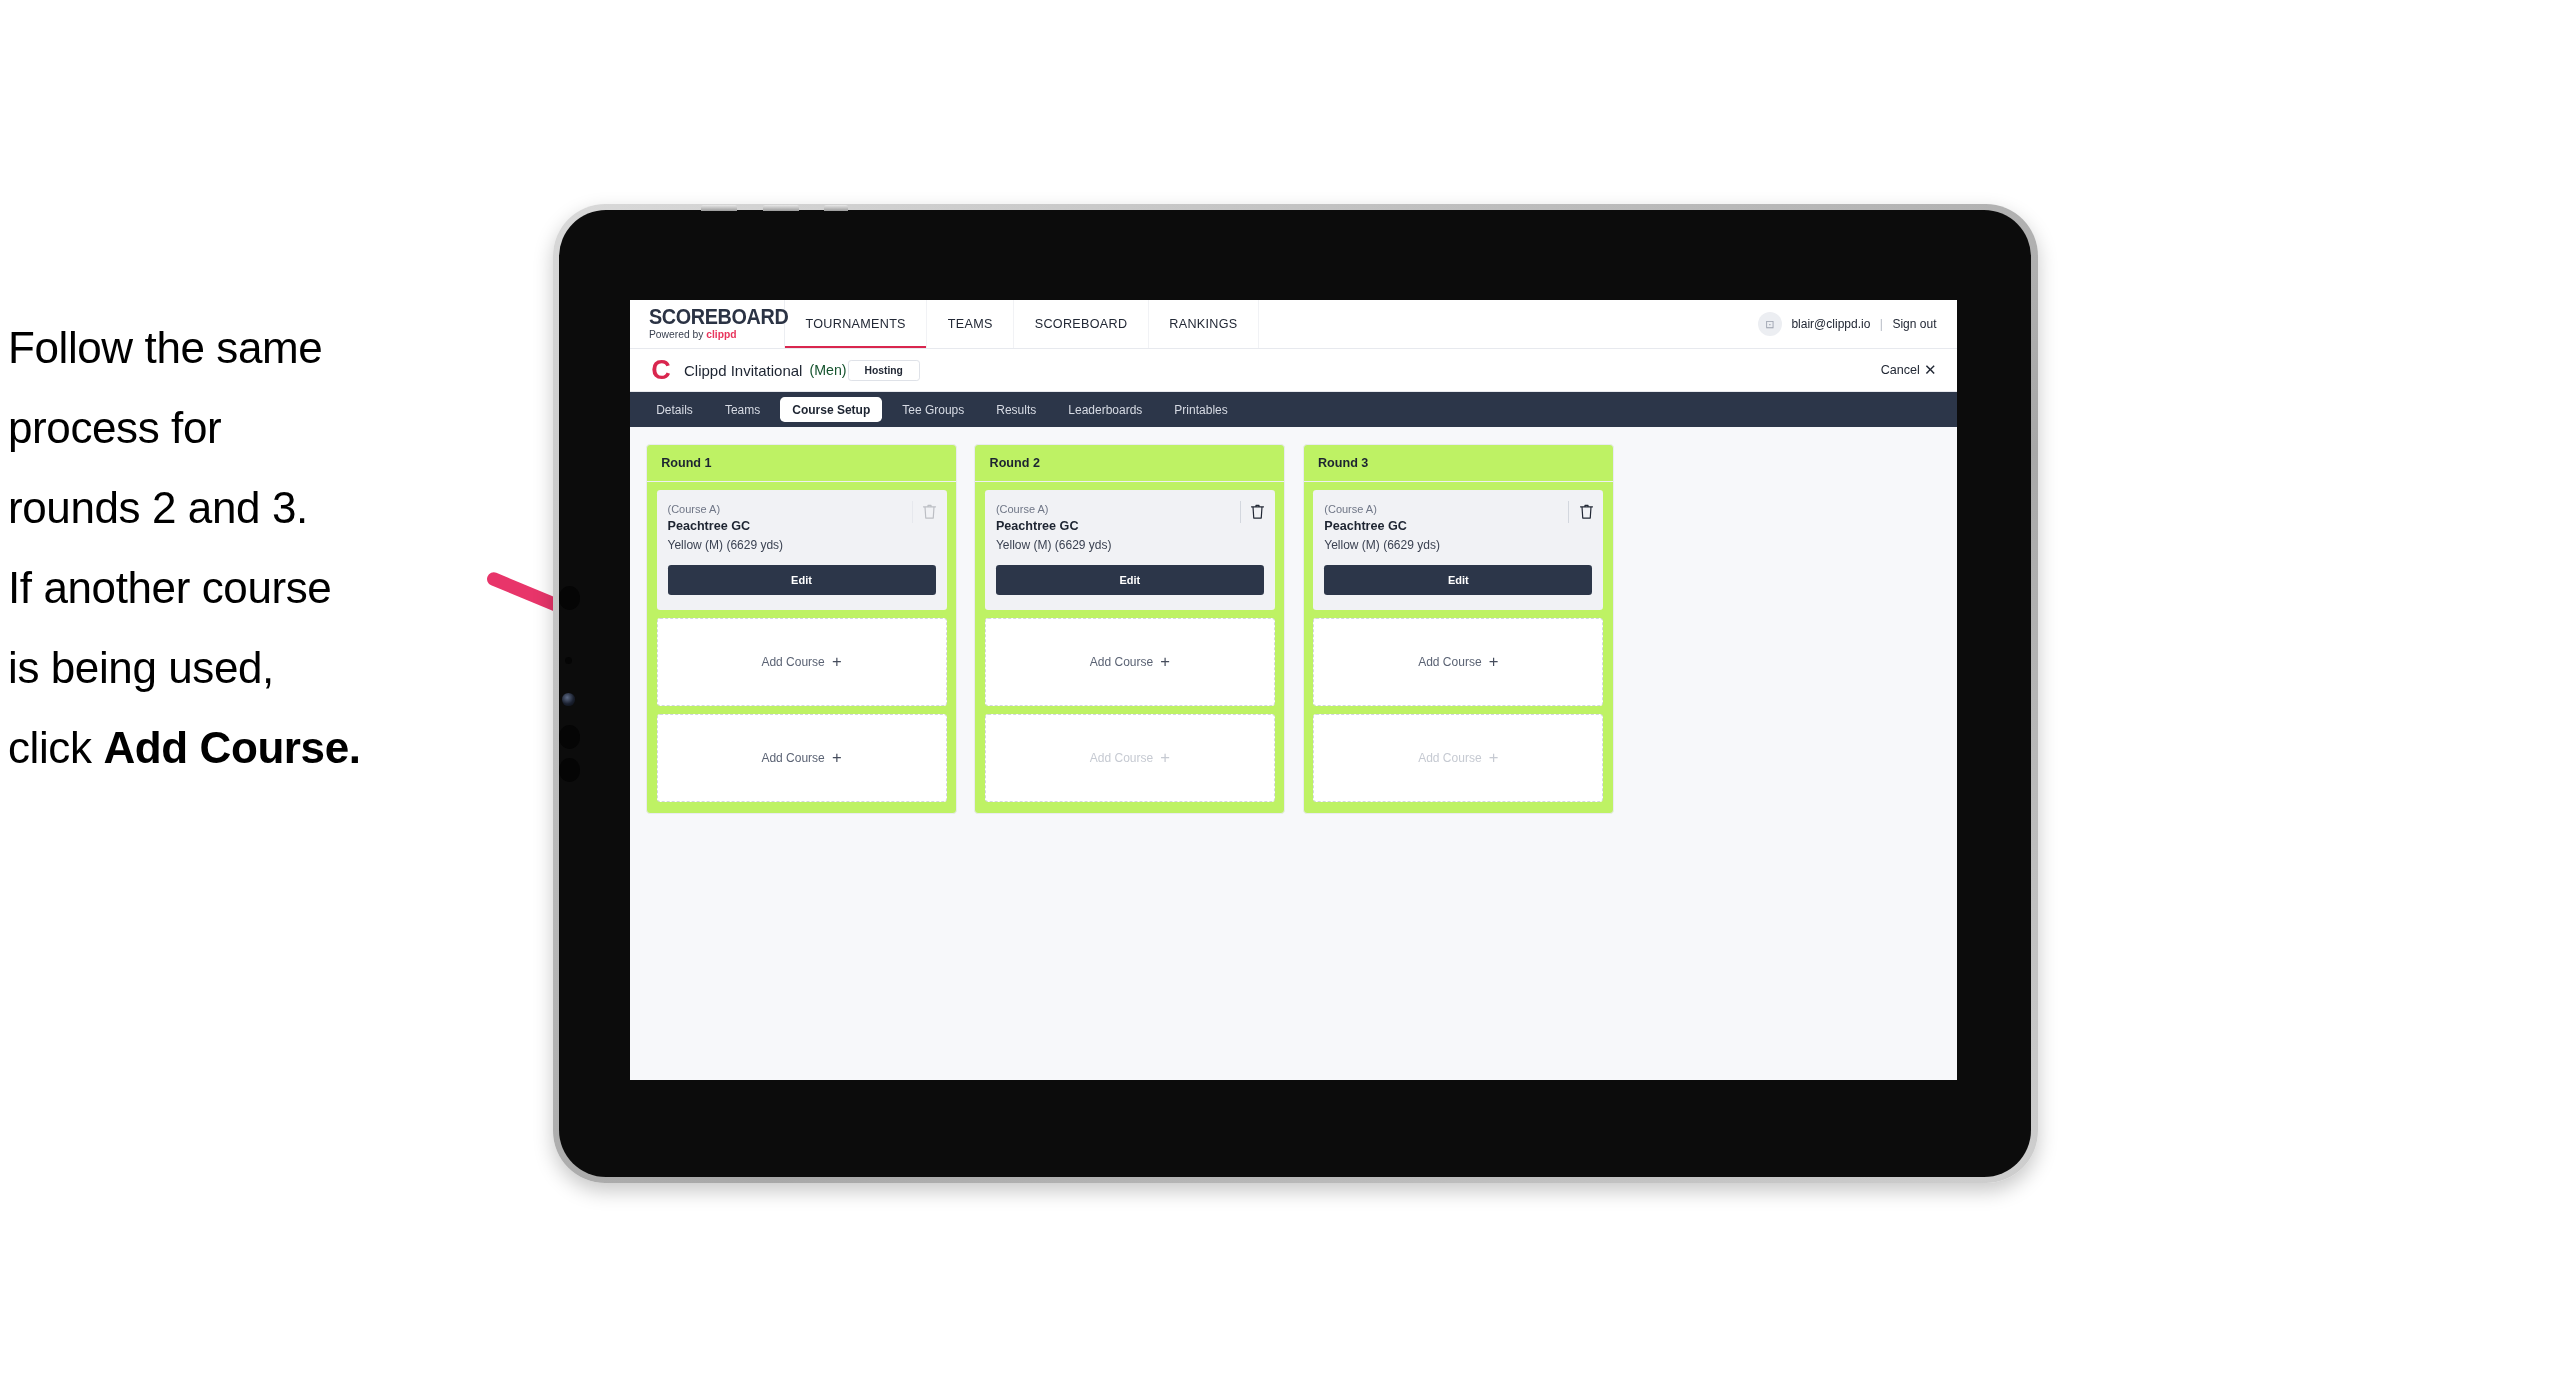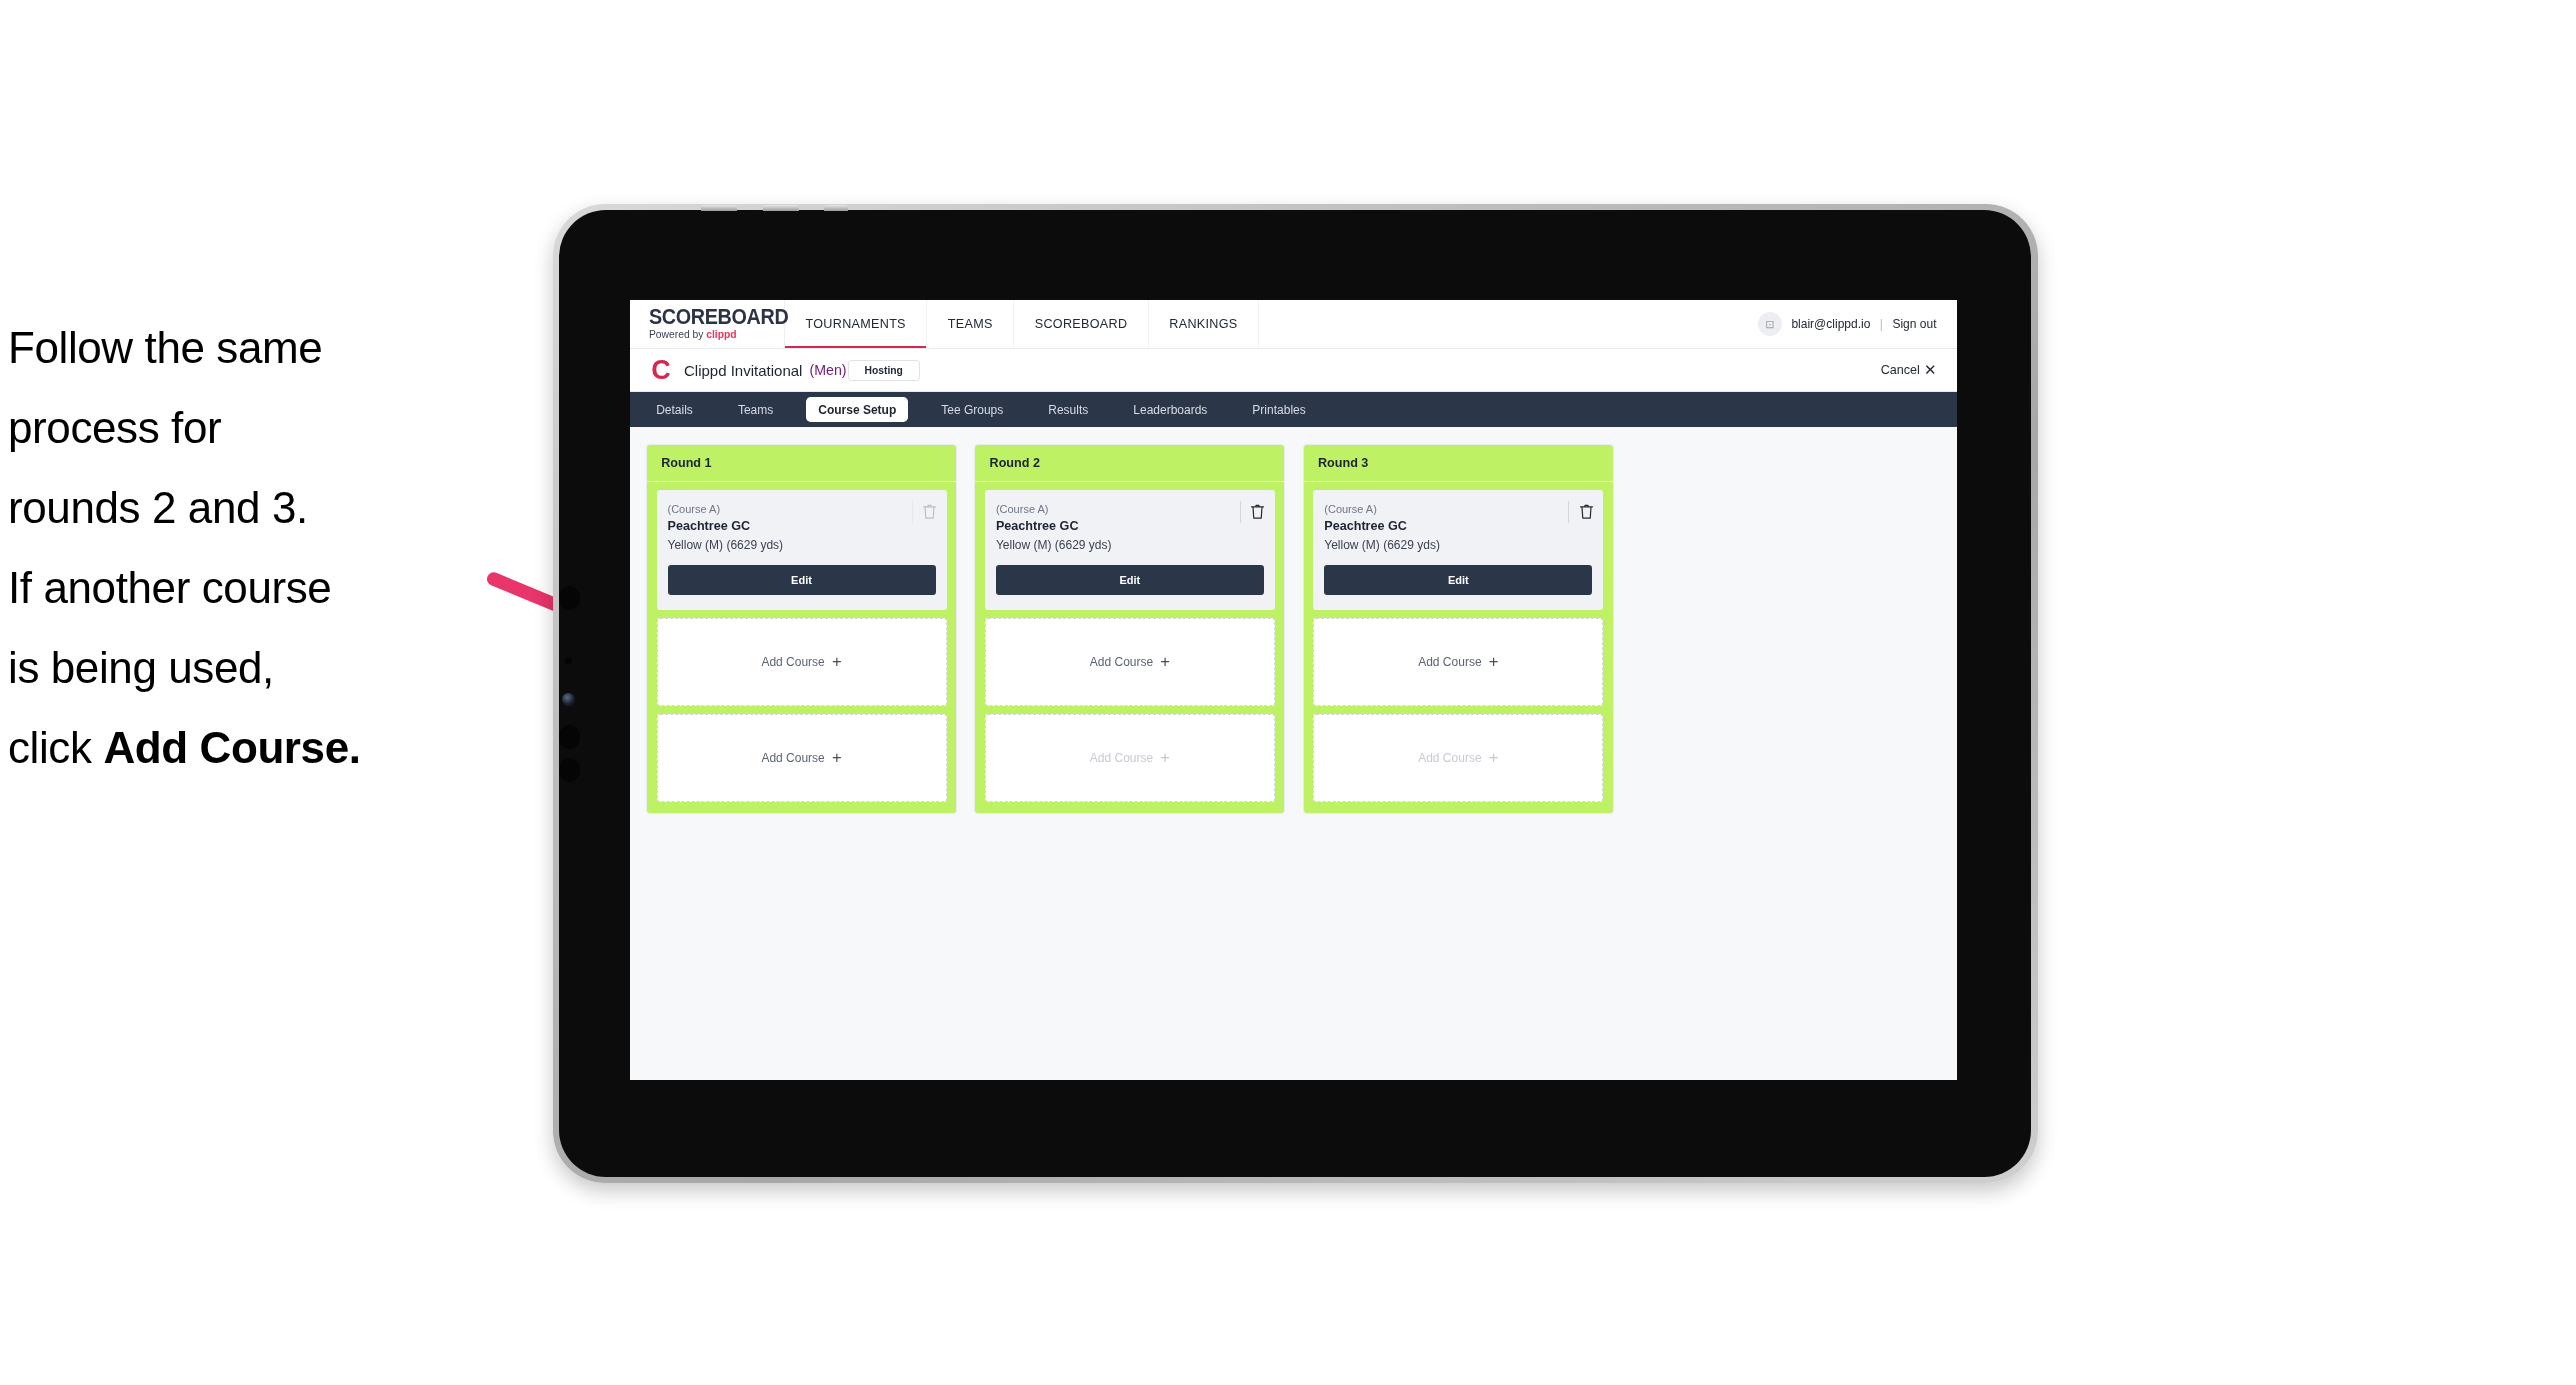--- a/index.html
+++ b/index.html
@@ -145,21 +145,21 @@
   }
   .c-logo {
     width: 24px; height: 24px;
     margin-right: 11px;
     display: flex; align-items: center; justify-content: center;
     font-size: 27px; font-weight: bold; color: #d9264e;
     font-family: "Liberation Sans", sans-serif;
     line-height: 24px;
   }
   .tname { font-size: 15px; color: #1d2431; }
-  .tgender { font-size: 14.2px; color: #701a75; margin-left: 7.1px; }
+  .tgender { font-size: 14.2px; color: #14532d; margin-left: 7.1px; }
   .hosting {
     margin-left: 1px;
     border: 0.8px solid #dfe2e8;
     border-radius: 3.2px;
     padding: 4px 16px;
     font-size: 10.3px; font-weight: bold;
     color: #222835;
     background: #fff;
     cursor: pointer;
   }
@@ -170,21 +170,21 @@
     cursor: pointer;
   }
   .cancel .x { font-size: 15px; }
 
   
   .subtabs {
     height: 35px;
     background: #2c3649;
     display: flex; align-items: center;
     padding-left: 14.2px;
-    gap: 21px;
+    gap: 8px;
   }
   .subtabs .tab {
     font-size: 12px;
     color: #d7dbe4;
     padding: 5.5px 12px;
     border-radius: 4.7px;
     cursor: pointer;
     white-space: nowrap;
   }
   .subtabs .tab.active {

